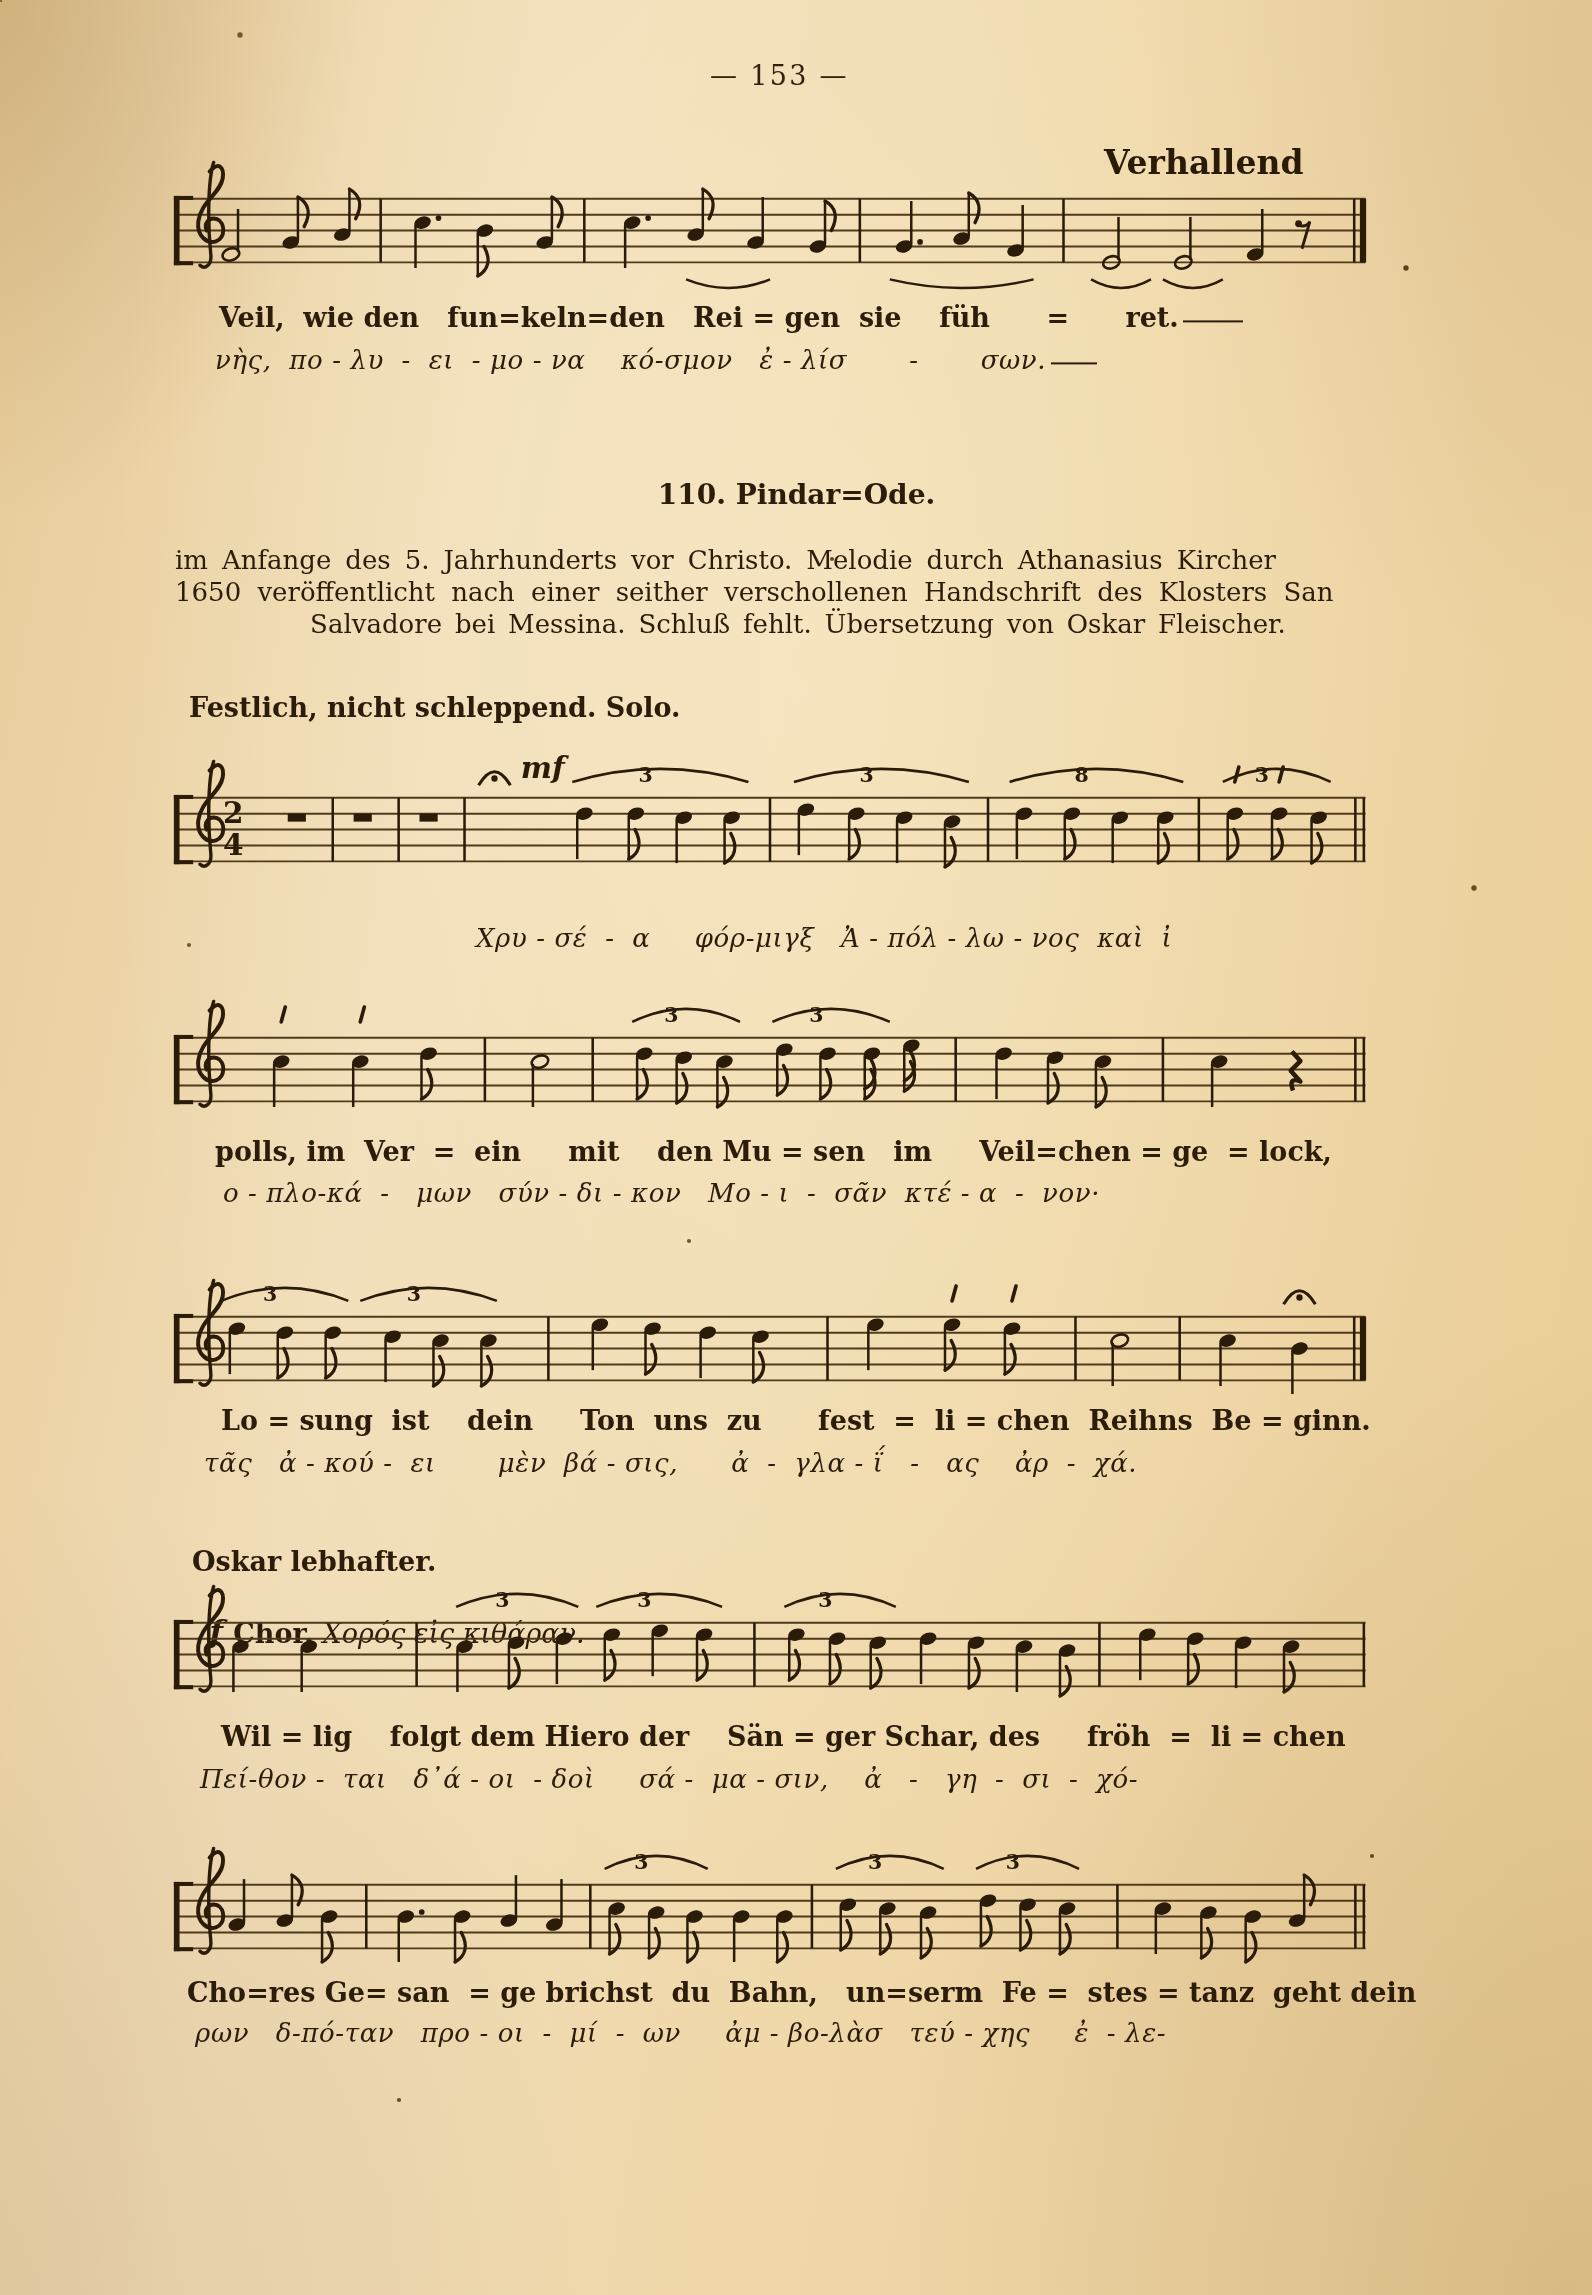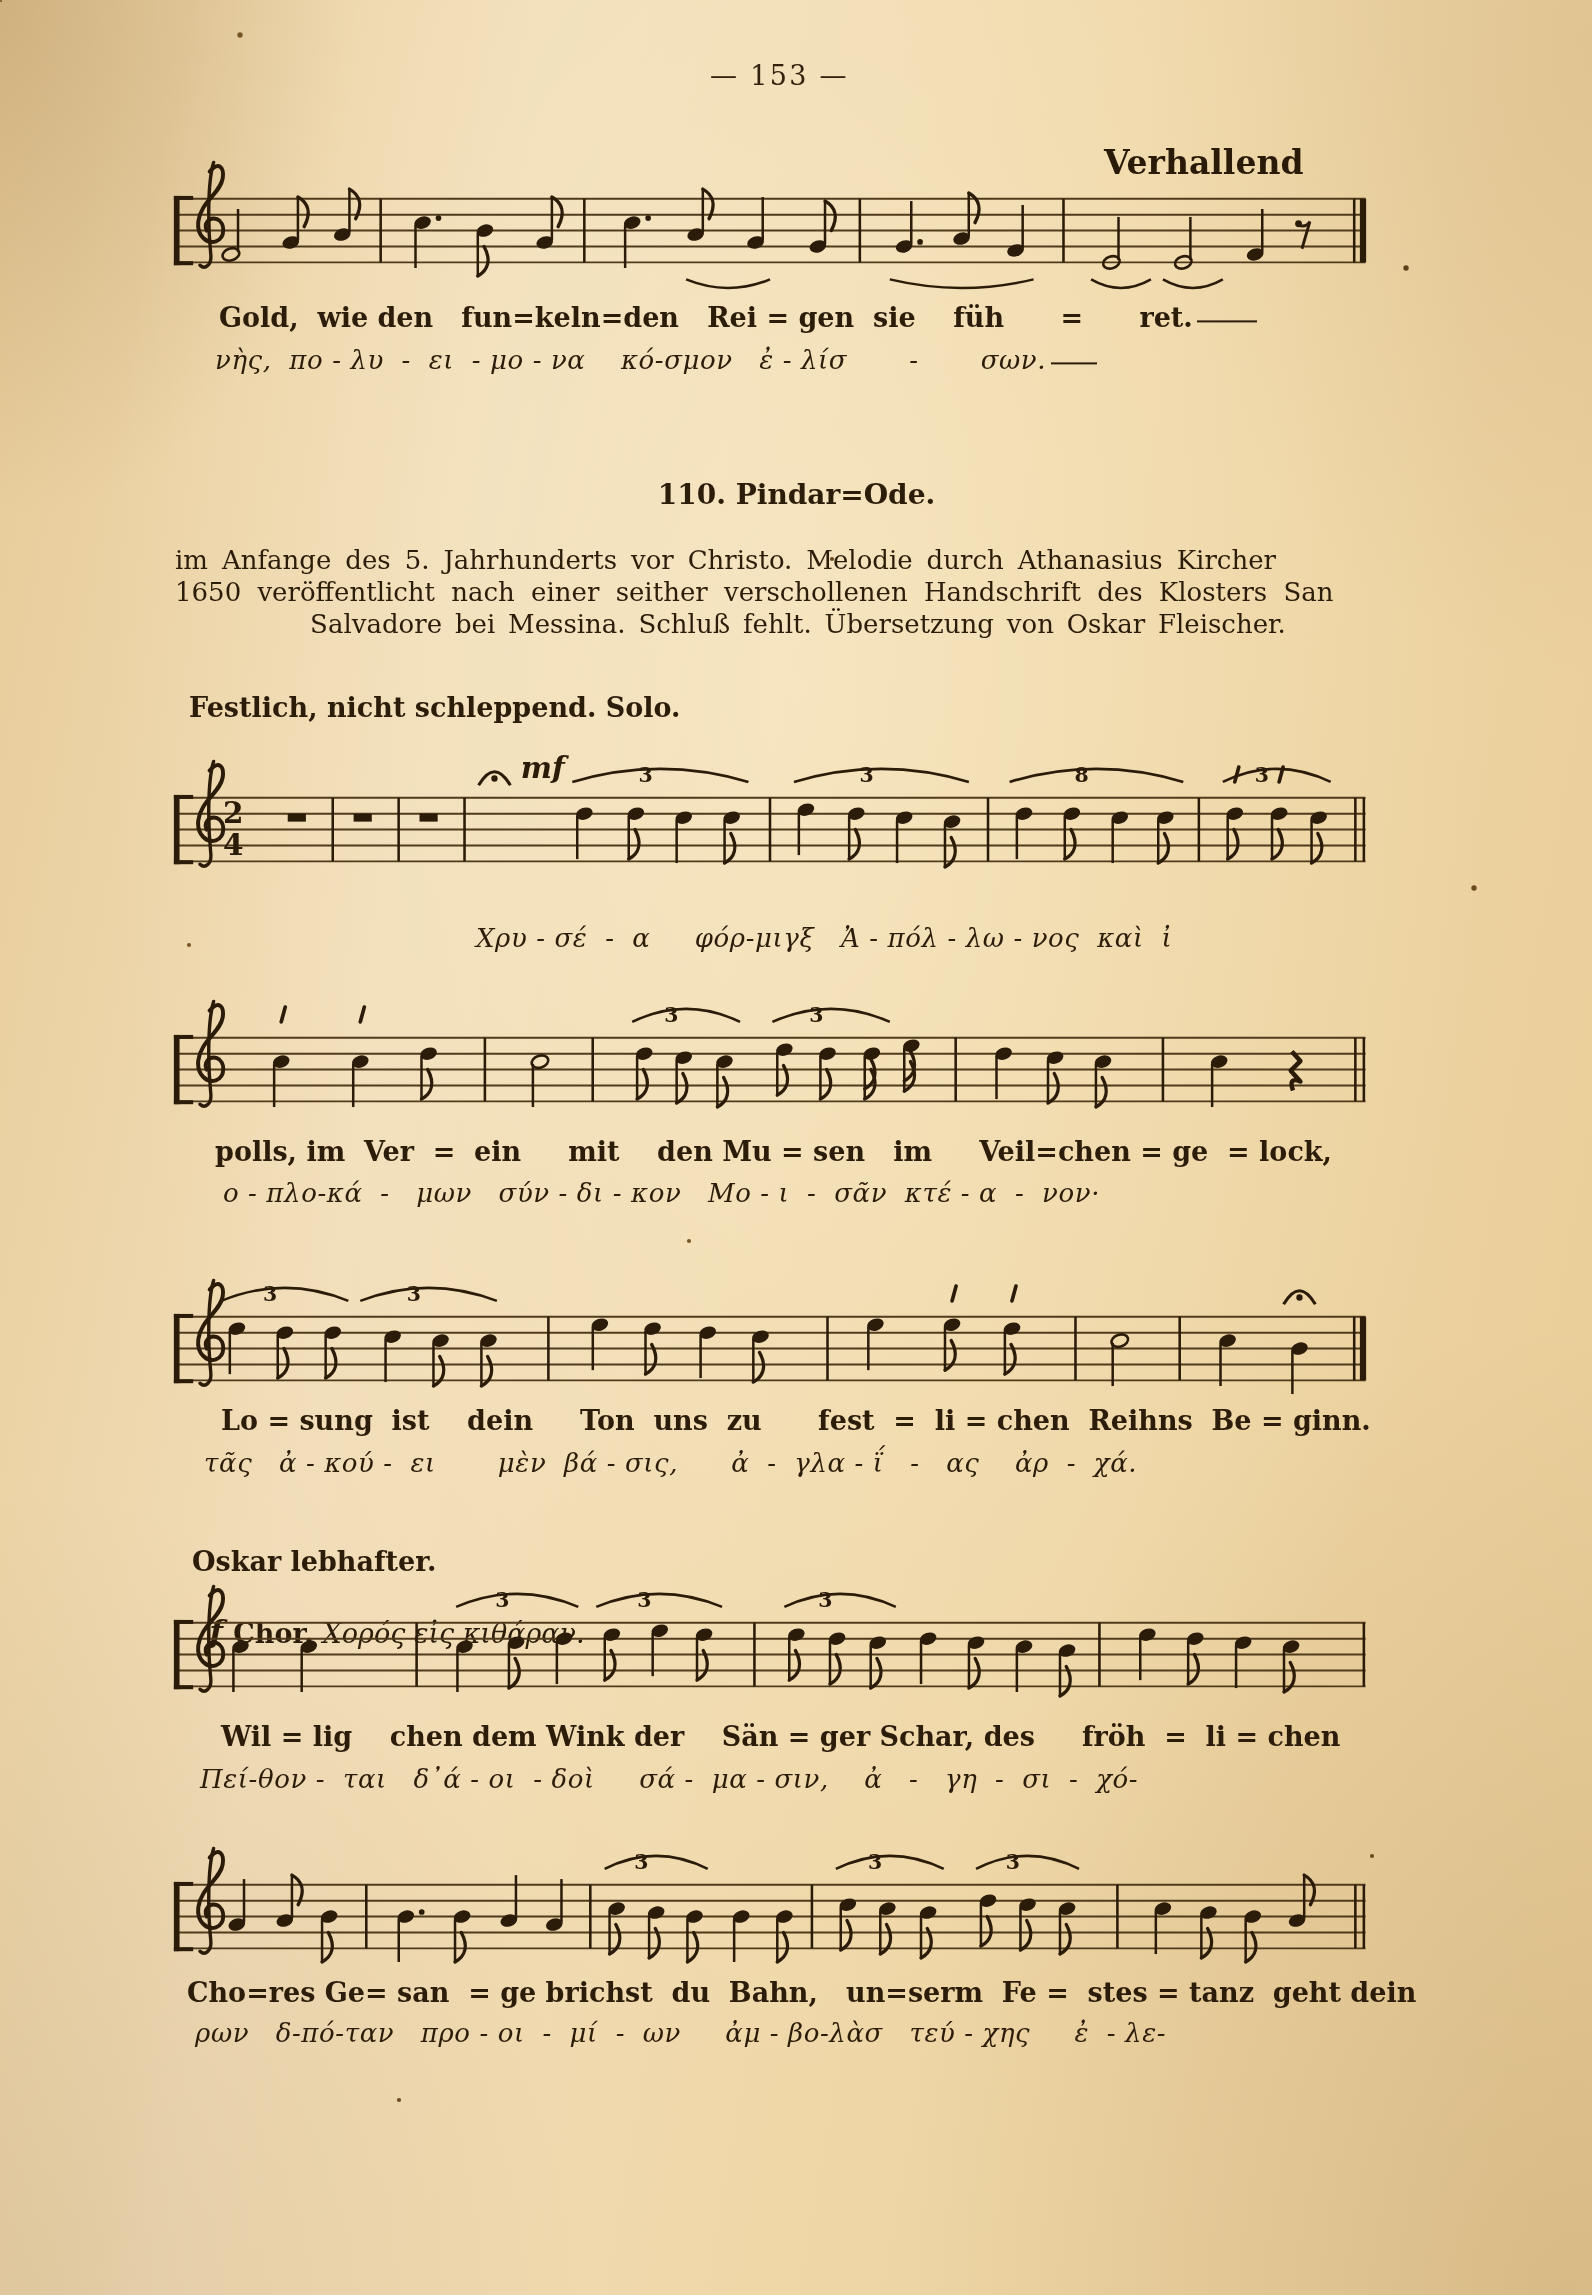--- a/index.html
+++ b/index.html
@@ -111,21 +111,21 @@
       <line x1="1668.8500000000001" x2="1668.8500000000001" y1="208" y2="132" stroke="#2b1b09" stroke-width="4.4"></line>
       <ellipse cx="1782.95" cy="212" rx="15" ry="10.5" transform="rotate(-18 1782.95 212)" fill="none" stroke="#2b1b09" stroke-width="4.6"></ellipse>
       <line x1="1795.45" x2="1795.45" y1="208" y2="132" stroke="#2b1b09" stroke-width="4.4"></line>
       <ellipse cx="1909.55" cy="198" rx="15" ry="10.5" transform="rotate(-18 1909.55 198)" fill="#2b1b09"></ellipse>
       <line x1="1922.05" x2="1922.05" y1="194" y2="118" stroke="#2b1b09" stroke-width="4.4"></line>
       <path d="M 907.3 242 Q 981.15 272 1055 242" fill="none" stroke="#2b1b09" stroke-width="4.4"></path>
       <path d="M 1266 242 Q 1392.6 272 1519.2 242" fill="none" stroke="#2b1b09" stroke-width="4.4"></path>
       <path d="M 1620.48 242 Q 1673.23 272 1725.9799999999998 242" fill="none" stroke="#2b1b09" stroke-width="4.4"></path>
       <path d="M 1747.08 242 Q 1799.83 272 1852.58 242" fill="none" stroke="#2b1b09" stroke-width="4.4"></path>
     </svg>
-  <div class="abs lyr-de" style="left:219px;top:302px;"><span>Gold,  wie den   fun=keln=den   Rei = gen  sie    füh      =      ret.</span><span class="extender"></span></div>
+  <div class="abs lyr-de" style="left:219px;top:302px;"><span>Veil,  wie den   fun=keln=den   Rei = gen  sie    füh      =      ret.</span><span class="extender"></span></div>
   <div class="abs lyr-gr" style="left:215px;top:345px;"><span>νὴς,  πο - λυ  -  ει  - μο - να    κό-σμον   ἐ - λίσ       -       σων.</span><span class="extender short"></span></div>
 
   <div class="abs heading">110. Pindar=Ode.</div>
 
   <div class="abs intro">
     <div class="l2">im Anfange des 5. Jahrhunderts vor Christo. Melodie durch Athanasius Kircher</div>
     <div class="l3">1650 veröffentlicht nach einer seither verschollenen Handschrift des Klosters San</div>
     <div class="l4">Salvadore bei Messina.  Schluß fehlt.  Übersetzung von Oskar Fleischer.</div>
   </div>
 
@@ -417,21 +417,21 @@
       <ellipse cx="1972.8500000000001" cy="142" rx="15" ry="10.5" transform="rotate(-18 1972.8500000000001 142)" fill="#2b1b09"></ellipse>
       <line x1="1960.3500000000001" x2="1960.3500000000001" y1="146" y2="222" stroke="#2b1b09" stroke-width="4.4"></line>
       <path d="M 1960.3500000000001 222 c 18 -10 24 -28 11 -52" fill="none" stroke="#2b1b09" stroke-width="6" stroke-linecap="round"></path>
       <path d="M 502.17999999999995 72 Q 609.79 26 717.4000000000001 72" fill="none" stroke="#2b1b09" stroke-width="4.6"></path>
       <text x="583.79" y="72" text-anchor="middle" class="trip">3</text>
       <path d="M 749.05 72 Q 859.825 26 970.6 72" fill="none" stroke="#2b1b09" stroke-width="4.6"></path>
       <text x="833.825" y="72" text-anchor="middle" class="trip">3</text>
       <path d="M 1080.32 72 Q 1178.435 26 1276.55 72" fill="none" stroke="#2b1b09" stroke-width="4.6"></path>
       <text x="1152.435" y="72" text-anchor="middle" class="trip">3</text>
     </svg>
-  <div class="abs lyr-de" style="left:221px;top:1721px;">Wil = lig    chen dem Wink der    Sän = ger Schar, des     fröh  =  li = chen</div>
+  <div class="abs lyr-de" style="left:221px;top:1721px;">Wil = lig    folgt dem Hiero der    Sän = ger Schar, des     fröh  =  li = chen</div>
   <div class="abs lyr-gr" style="left:200px;top:1764px;">Πεί-θον -  ται   δ᾽ά - οι  - δοὶ     σά -  μα - σιν,    ἀ   -   γη  -  σι  -  χό-</div>
 
   <svg class="staff-svg" style="top:1828px;" viewBox="0 0 2110 310">
       <line x1="6" x2="2104" y1="100" y2="100" stroke="#4f3a1c" stroke-width="3.4"></line>
       <line x1="6" x2="2104" y1="128" y2="128" stroke="#4f3a1c" stroke-width="3.4"></line>
       <line x1="6" x2="2104" y1="156" y2="156" stroke="#4f3a1c" stroke-width="3.4"></line>
       <line x1="6" x2="2104" y1="184" y2="184" stroke="#4f3a1c" stroke-width="3.4"></line>
       <line x1="6" x2="2104" y1="212" y2="212" stroke="#4f3a1c" stroke-width="3.4"></line>
       <rect x="5" y="95" width="10" height="122" fill="#2b1b09"></rect>
       <rect x="5" y="95" width="34" height="7" fill="#2b1b09"></rect>

